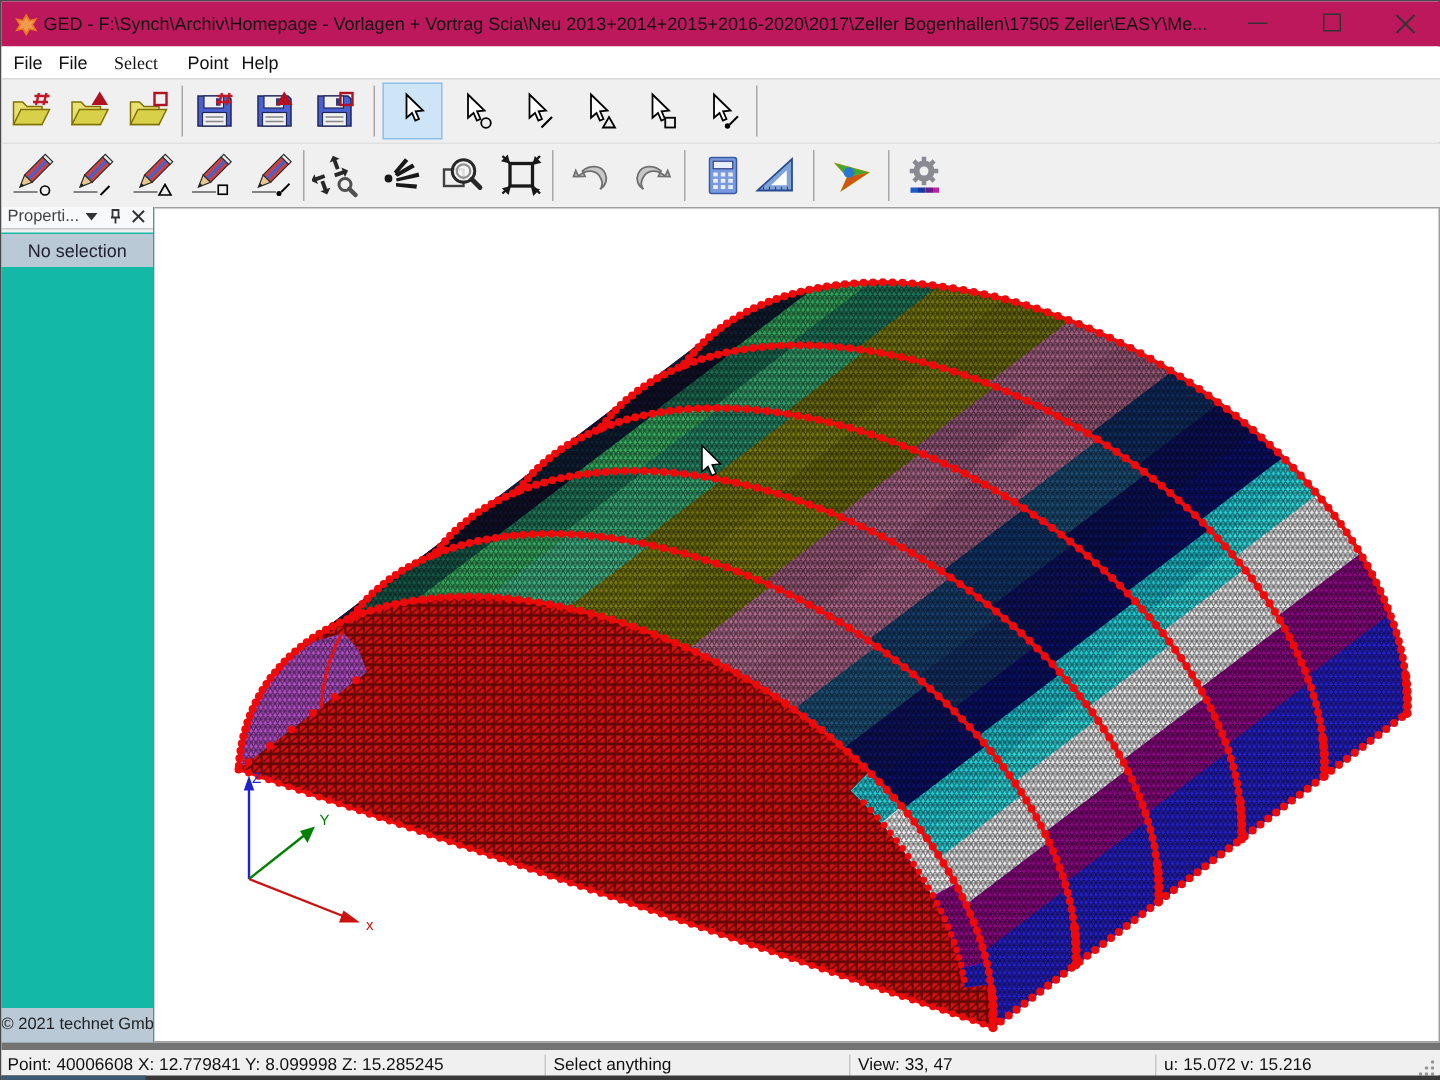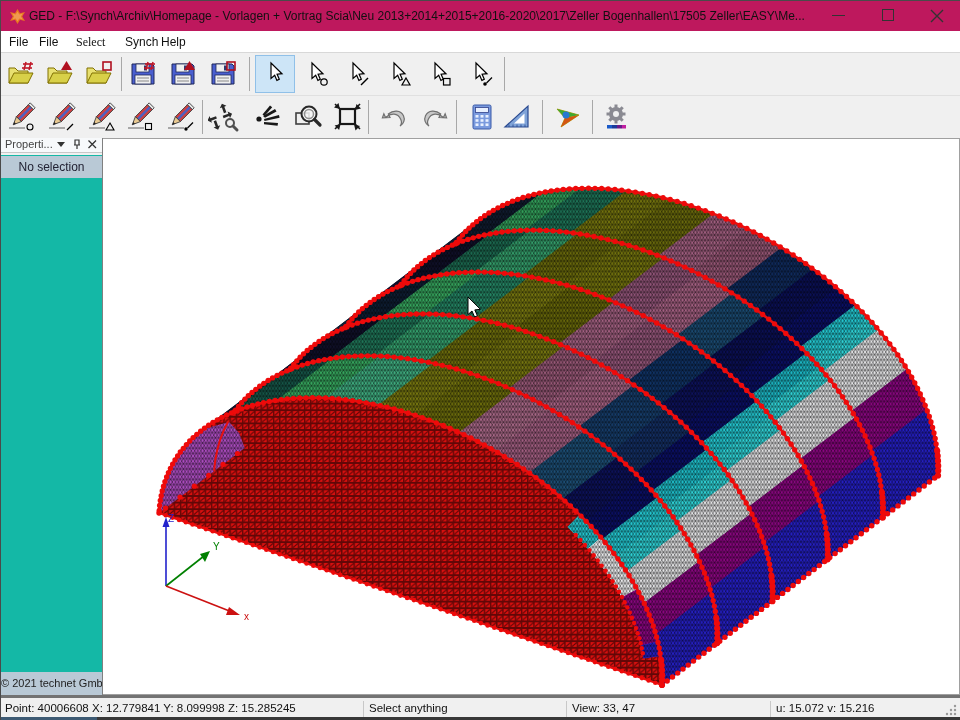--- a/index.html
+++ b/index.html
@@ -17,21 +17,21 @@
   <div class="abs" style="left:881px;top:8px;width:12px;height:12px;border:1.4px solid #333;"></div>
   <svg class="abs" style="left:929px;top:8px;" width="14" height="14">
         <path d="M1 1 L13 13 M13 1 L1 13" stroke="#333" stroke-width="1.4"></path>
       </svg>
 </div>
 
 <div class="abs" style="left:0;top:30px;width:960px;height:21px;background:#fff;font-size:12px;color:#111;">
   <span class="abs" style="left:8px;top:4px;">File</span>
   <span class="abs" style="left:38px;top:4px;">File</span>
   <span class="abs" style="left:75px;top:4px;font-family:Liberation Serif, serif;">Select</span>
-  <span class="abs" style="left:124px;top:4px;">Synch</span>
+  <span class="abs" style="left:124px;top:4px;">Point</span>
   <span class="abs" style="left:160px;top:4px;">Help</span>
 </div>
 
 <div class="abs" style="left:0;top:51px;width:960px;height:43px;background:#f0f0f0;border-top:1px solid #d8d8d8;">
 <div style="position:absolute;left:0px;top:2px;width:40px;height:38px;display:flex;align-items:center;justify-content:center;">
         <svg width="30" height="30" viewBox="0 0 30 30">
 <path d="M3 10 L3 24 L22 24 L22 12 L12 12 L9 9 L3 9 Z" fill="#e8e070" stroke="#807000" stroke-width="1"></path>
 <path d="M3 24 L8 14 L27 14 L22 24 Z" fill="#d8d048" stroke="#807000" stroke-width="1"></path>
 <g stroke="#c01828" stroke-width="1.6" fill="none">
             <line x1="20" y1="3" x2="18" y2="11"></line>
@@ -1291,21 +1291,21 @@
 <path d="M239 614 L228 606 L225 614 Z" fill="#cc1111"></path>
 <text x="212" y="549" fill="#008000" font-size="10">Y</text>
 <text x="243" y="619" fill="#cc1111" font-size="10">x</text>
 <text x="167" y="521" fill="#2222cc" font-size="10">Z</text>
 </g>
 <g id="cursor">
 <path d="M467 296 L467 313.5 L471 310 L473.6 316 L476.4 314.7 L473.8 308.9 L479.4 308.3 Z" fill="#fff" stroke="#000" stroke-width="1"></path>
 </g>
 </svg>
 
-<div class="abs" style="left:0;top:694px;width:960px;height:22px;background:#f0f0f0;border-top:3px solid #737373;font-size:11.5px;color:#111;">
+<div class="abs" style="left:0;top:694px;width:960px;height:22px;background:#f0f0f0;border-top:5px solid #737373;font-size:11.5px;color:#111;">
   <span class="abs" style="left:4px;top:4px;">Point: 40006608 X: 12.779841 Y: 8.099998 Z: 15.285245</span>
   <div class="abs" style="left:362px;top:3px;width:1px;height:16px;background:#c8c8c8;"></div>
   <span class="abs" style="left:368px;top:4px;">Select anything</span>
   <div class="abs" style="left:565px;top:3px;width:1px;height:16px;background:#c8c8c8;"></div>
   <span class="abs" style="left:571px;top:4px;">View: 33, 47</span>
   <div class="abs" style="left:769px;top:3px;width:1px;height:16px;background:#c8c8c8;"></div>
   <span class="abs" style="left:775px;top:4px;">u: 15.072 v: 15.216</span>
   <svg class="abs" style="left:944px;top:6px;" width="12" height="12">
         <g fill="#999">
           <circle cx="10" cy="2" r="1.2"></circle>

